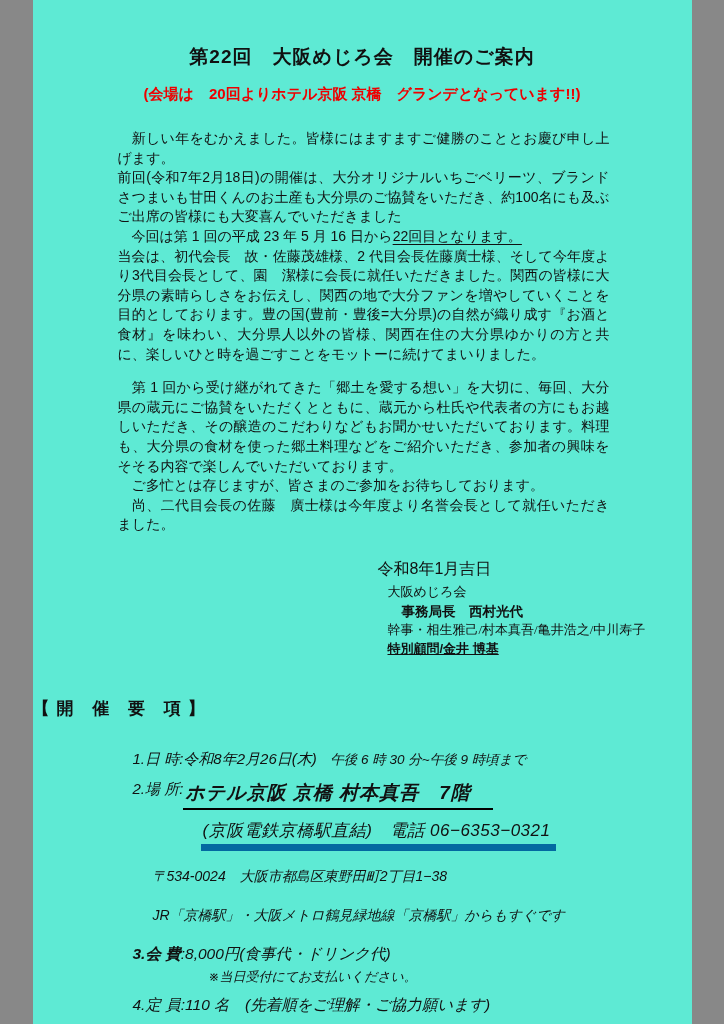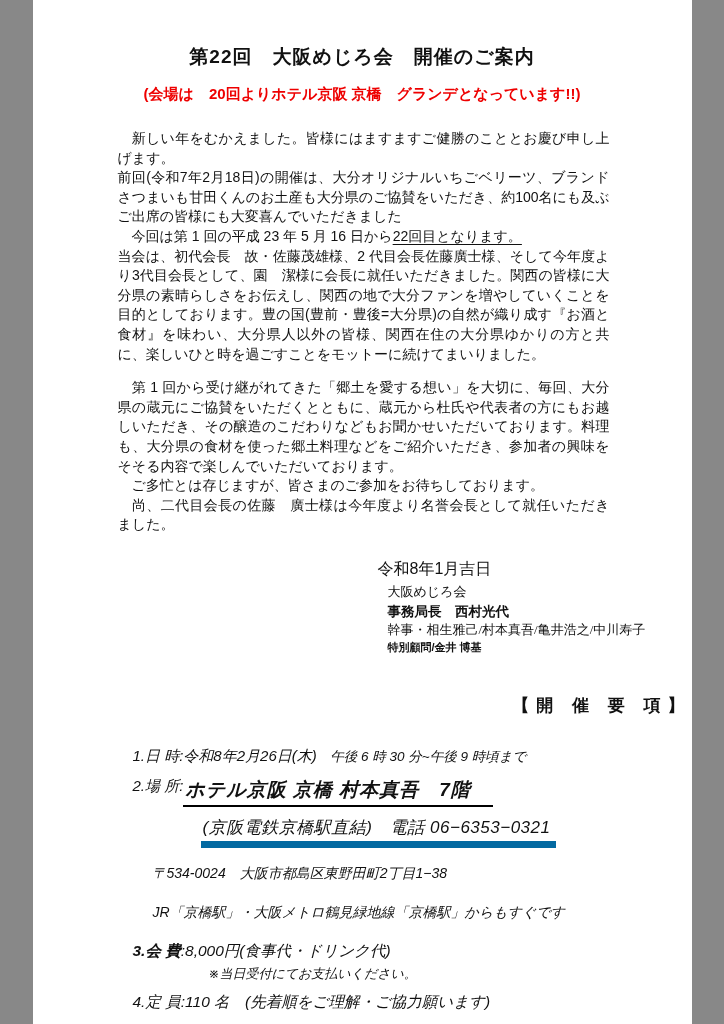--- a/index.html
+++ b/index.html
@@ -1,19 +1,19 @@
 <!DOCTYPE html>
 <html><head>
 <meta charset="utf-8">
 <style>
   html,body{margin:0;padding:0;background:#888;}
   .page{
     position:relative;
     width:659px;height:1024px;
-    background:#ffffff;
+    background:#5eead4;
     font-family:"Liberation Sans","DejaVu Sans",sans-serif;
     color:#111;
     overflow:hidden;
     margin:0 auto;
   }
   .doc-title{
     text-align:center;
     padding-top:44px;
     font-size:19px;
     font-weight:bold;
@@ -36,28 +36,28 @@
   .underlined{
     text-decoration:underline;
     text-underline-offset:3px;
   }
   .signature{
     margin:22px 0 0 345px;
     line-height:1.45;
   }
   .sig-date{font-size:16px;}
   .sig-org{font-size:13px;margin-left:10px;margin-top:3px;}
-  .sig-secretary{font-size:13.5px;margin-left:10px;font-weight:bold;}
+  .sig-secretary{font-size:13.5px;margin-left:24px;font-weight:bold;}
   .sig-officers{
     font-size:13px;margin-left:10px;
     font-family:"Liberation Serif","DejaVu Serif",serif;
   }
-  .sig-advisor{font-size:11px;margin-left:10px;font-weight:bold;}
+  .sig-advisor{font-size:13px;margin-left:10px;font-weight:bold;text-decoration:underline;}
   .details-heading{
-    text-align:right;
+    text-align:left;
     margin-top:38px;
     font-size:17px;
     font-weight:bold;
     letter-spacing:7px;
   }
   .details{margin-left:100px;margin-right:60px;font-style:italic;}
   .item{font-size:15px;}
   .item-1{margin-top:30px;}
   .item-1 .time-part{font-size:13.5px;}
   .item-2{margin-top:11px;display:flex;align-items:flex-start;}

